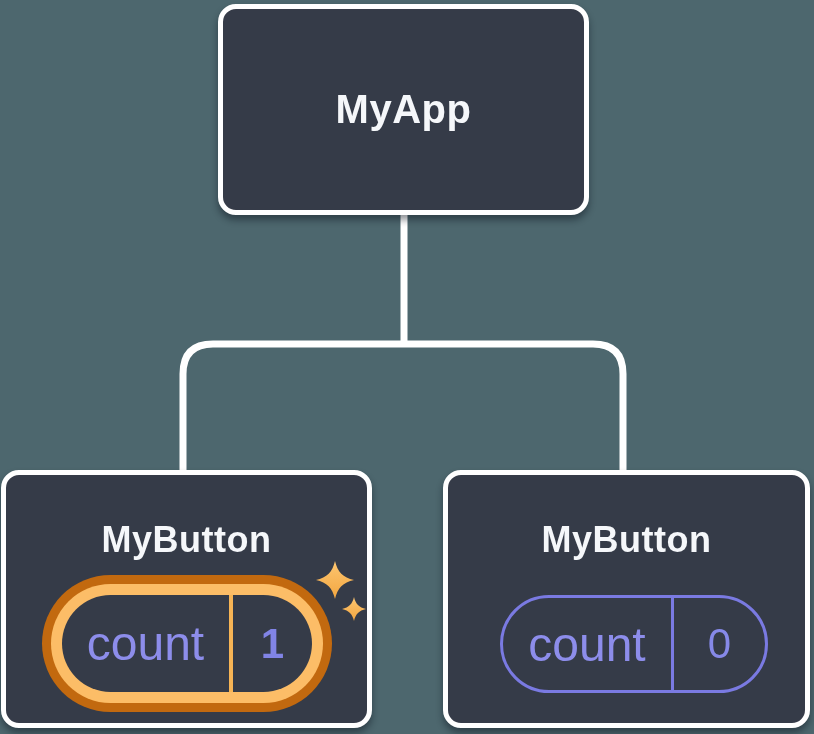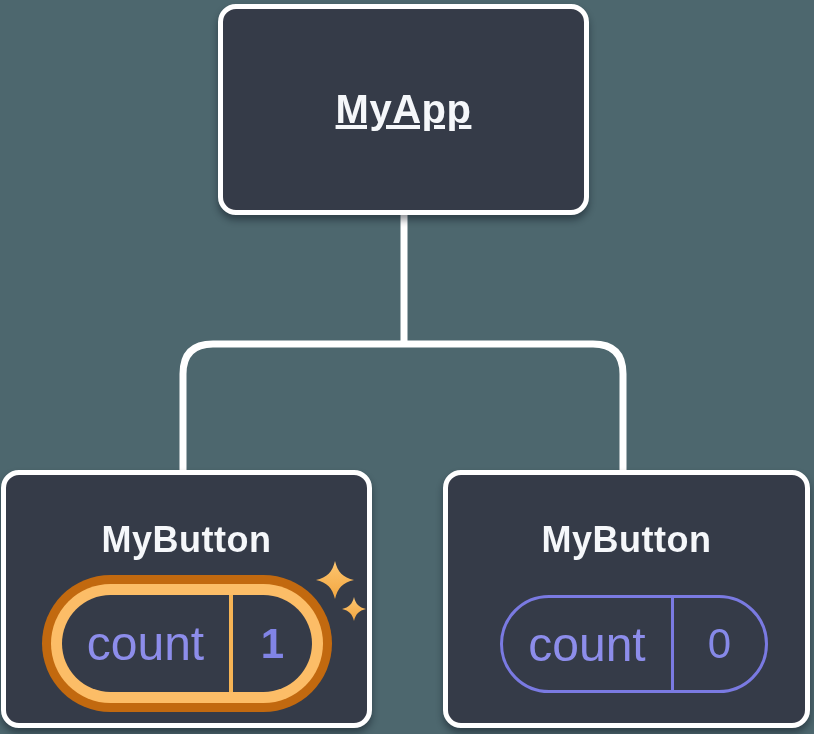--- a/index.html
+++ b/index.html
@@ -37,21 +37,20 @@
     display: flex; align-items: center; justify-content: center;
   }
   .node-child-left  { left: 1px;   top: 470px; width: 371px; height: 258px; }
   .node-child-right { left: 443px; top: 470px; width: 367px; height: 258px; }
 
   .node-label {
     color: #f5f7fa;
     font-size: 40px;
     font-weight: 600;
     letter-spacing: 0.5px;
-    text-decoration: underline;
   }
   .child-title {
     position: absolute;
     left: 0; top: 44px;
     width: 100%;
     text-align: center;
     color: #f5f7fa;
     font-size: 36px;
     font-weight: 600;
     letter-spacing: 0.5px;

